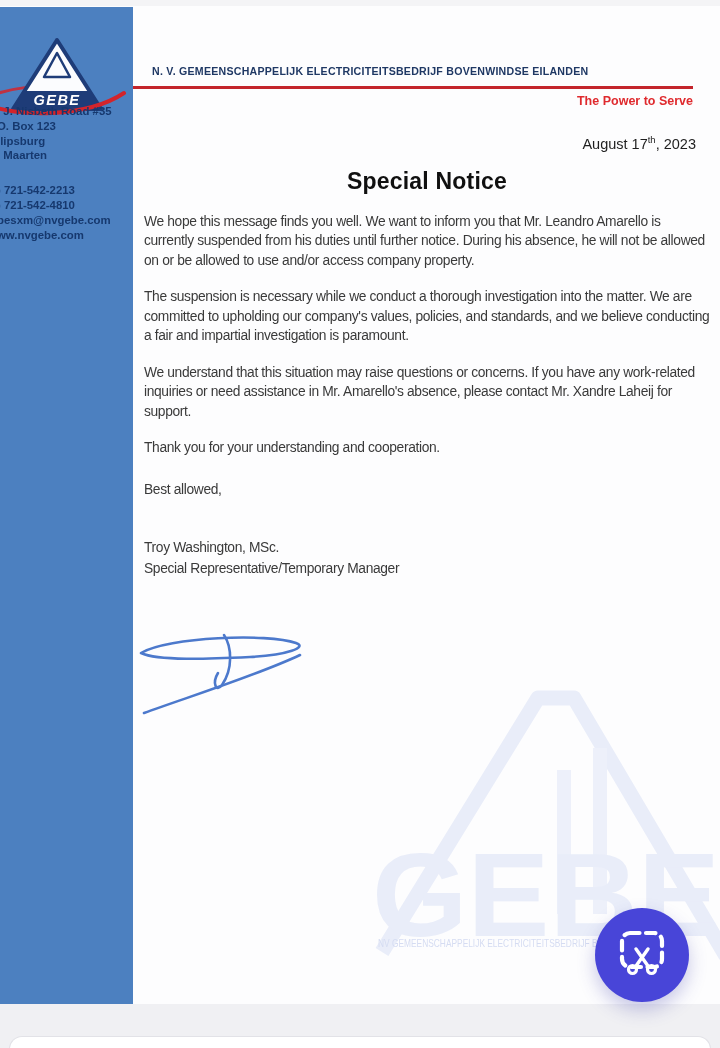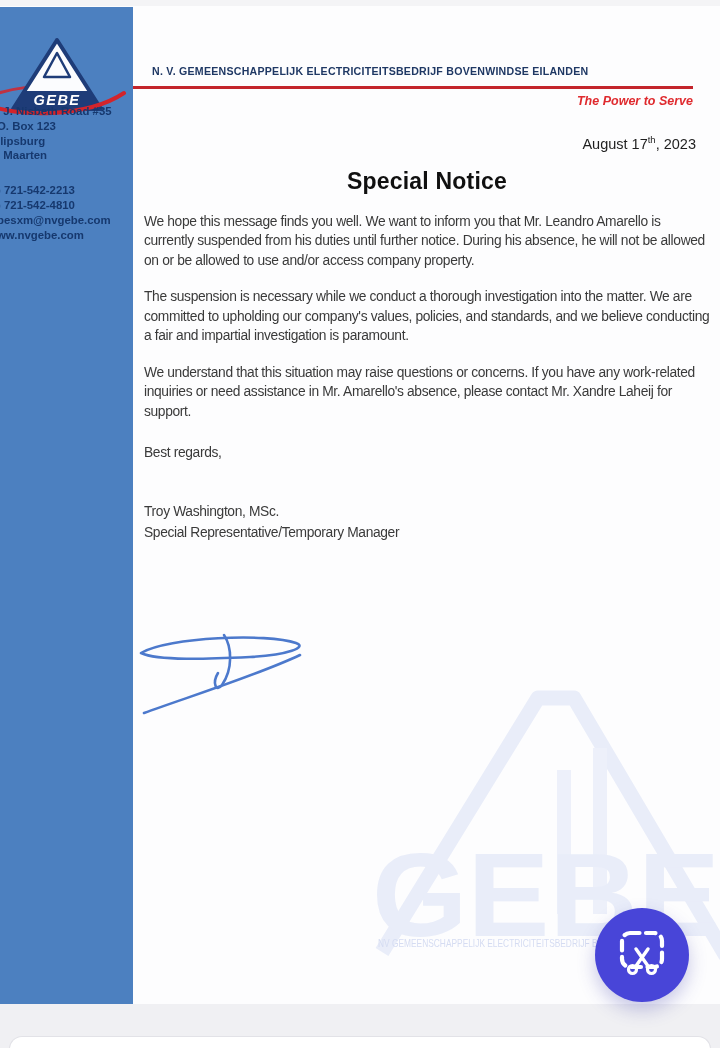--- a/index.html
+++ b/index.html
@@ -16,21 +16,21 @@
   .side-logo{position:absolute;left:0;top:24px;}
   .side-text{position:absolute;left:-3px;top:97px;width:150px;
     color:#16386E;font-size:11.4px;font-weight:bold;line-height:14.8px;white-space:nowrap;}
   .side-group2{margin-top:20px;}
 
   
   .company-header{position:absolute;left:152px;top:59px;width:560px;
     color:#1F3864;font-size:10.6px;font-weight:bold;letter-spacing:0.25px;}
   .header-rule{position:absolute;left:133px;top:80px;width:560px;height:3px;background:#C3242B;}
   .tagline{position:absolute;right:27px;top:88px;
-    color:#DF2A2E;font-size:12.5px;font-weight:bold;font-style:italic;}
+    color:#DF2A2E;font-size:12.5px;font-weight:bold;}
 
   
   .body-flow{position:absolute;left:144px;top:128px;width:566px;z-index:2;}
   .date-line{text-align:right;padding-right:14px;font-size:14.5px;color:#1f1f1f;}
   .date-line sup{font-size:9.5px;}
   .doc-title{margin-top:16px;text-align:center;font-size:23px;font-weight:bold;
     color:#101010;letter-spacing:0.2px;}
   .para{margin:17px 0 0 0;font-size:13.8px;line-height:19.5px;letter-spacing:-0.35px;color:#3A3A3A;}
   .salutation{margin-top:42px;}
   .sign-off{margin-top:22px;}
@@ -91,21 +91,22 @@
   <div class="tagline">The Power to Serve</div>
 
   <div class="body-flow" style="position:absolute;">
     <div class="date-line"><span>August 17</span><sup>th</sup><span>, 2023</span></div>
 
     <div class="doc-title">Special Notice</div>
 
     <p class="para">We hope this message finds you well. We want to inform you that Mr. Leandro Amarello is currently suspended from his duties until further notice. During his absence, he will not be allowed on or be allowed to use and/or access company property.</p>
     <p class="para">The suspension is necessary while we conduct a thorough investigation into the matter. We are committed to upholding our company's values, policies, and standards, and we believe conducting a fair and impartial investigation is paramount.</p>
     <p class="para">We understand that this situation may raise questions or concerns. If you have any work-related inquiries or need assistance in Mr. Amarello's absence, please contact Mr. Xandre Laheij for support.</p>
-    <p class="para sign-off">Best regards,</p>
+    <p class="para">Thank you for your understanding and cooperation.</p>
+    <p class="para sign-off">Best allowed,</p>
 
     <svg class="signature-svg" width="180" height="85" viewBox="0 0 180 85">
       <g fill="none" stroke="#3E6EC8" stroke-width="2.6" stroke-linecap="round" opacity="0.92">
         <path d="M 3 20 C 30 4, 130 0, 158 10 C 170 14, 150 22, 112 24 C 70 26, 20 28, 3 20"></path>
         <path d="M 86 2 C 94 14, 95 36, 84 52 C 78 60, 74 50, 80 40"></path>
         <path d="M 6 80 C 50 64, 120 42, 162 22"></path>
       </g>
     </svg>
 
     <p class="para sig-name">Troy Washington, MSc.</p>

